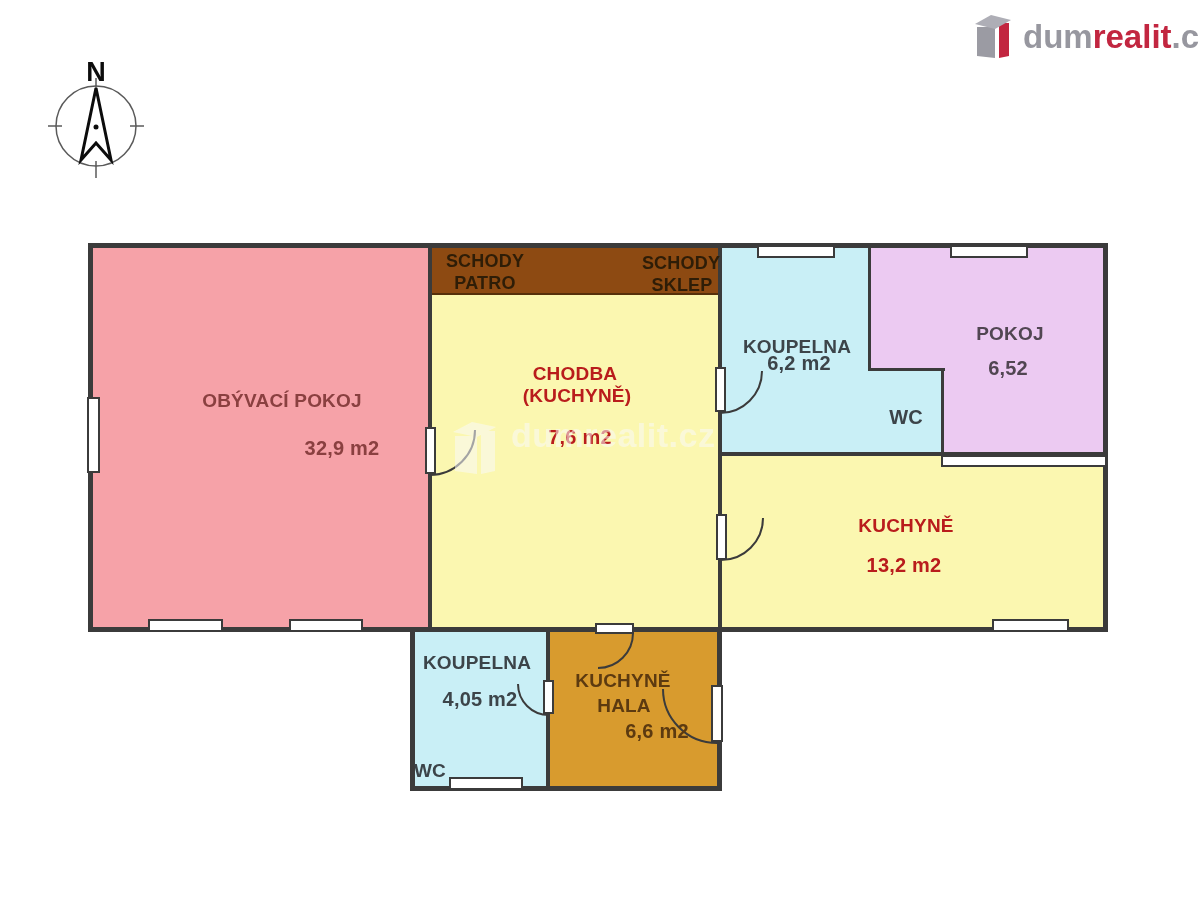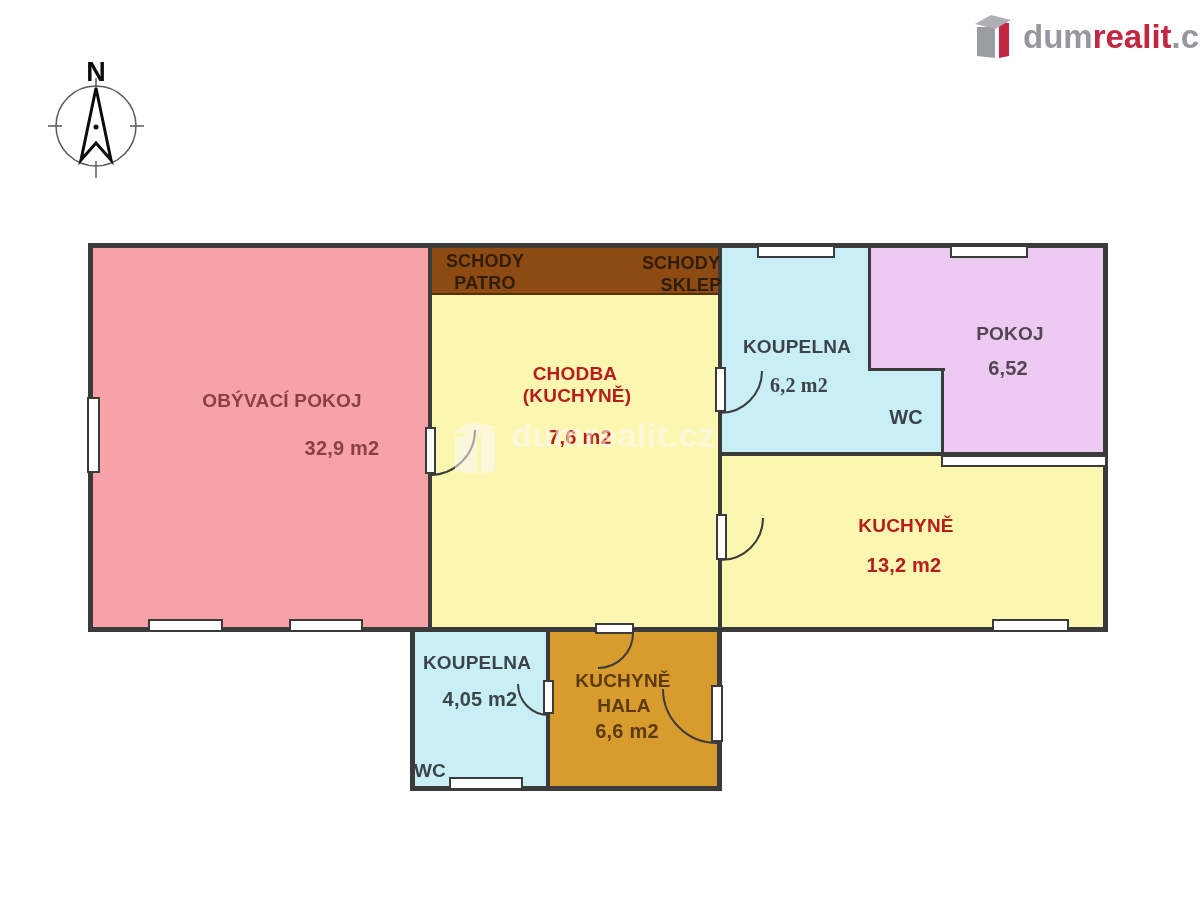--- a/index.html
+++ b/index.html
@@ -110,43 +110,43 @@
     <path d="M663,689 A54,54 0 0 0 717,743" fill="none" stroke="#3b3b3b" stroke-width="2"></path>
     <path d="M518,684 A31,31 0 0 0 549,715" fill="none" stroke="#3b3b3b" stroke-width="2"></path>
   </svg>
 
   <div class="lbl n19 c-pink" style="left:263px;top:401px;">OBÝVACÍ POKOJ</div>
   <div class="lbl n20 c-pink" style="left:323px;top:448px;">32,9 m2</div>
 
   <div class="lbl n18 c-brown" style="left:485px;top:261px;">SCHODY</div>
   <div class="lbl n18 c-brown" style="left:485px;top:283px;">PATRO</div>
   <div class="lbl n18 c-brown" style="left:681px;top:263px;">SCHODY</div>
-  <div class="lbl n18 c-brown" style="left:682px;top:285px;margin-left:9px;">SKLEP</div>
+  <div class="lbl n18 c-brown" style="left:682px;top:285px;">SKLEP</div>
 
   <div class="lbl n19 c-yel" style="left:575px;top:374px;">CHODBA</div>
   <div class="lbl n19 c-yel" style="left:577px;top:396px;">(KUCHYNĚ)</div>
   <div class="lbl n20 c-yel" style="left:580px;top:437px;">7,6 m2</div>
 
   <div class="lbl n19 c-blue" style="left:797px;top:347px;">KOUPELNA</div>
-  <div class="lbl n20 c-blue" style="left:799px;top:385px;font-family:Liberation Serif, serif;">6,2 m2</div>
+  <div class="lbl n20 c-blue" style="left:799px;top:363px;">6,2 m2</div>
   <div class="lbl n20 c-blue" style="left:906px;top:417px;">WC</div>
 
   <div class="lbl n19 c-pur" style="left:1010px;top:334px;">POKOJ</div>
   <div class="lbl n20 c-pur" style="left:1008px;top:368px;">6,52</div>
 
   <div class="lbl n19 c-yel" style="left:906px;top:526px;">KUCHYNĚ</div>
   <div class="lbl n20 c-yel" style="left:904px;top:565px;">13,2 m2</div>
 
   <div class="lbl n19 c-blue" style="left:477px;top:663px;">KOUPELNA</div>
   <div class="lbl n20 c-blue" style="left:480px;top:699px;">4,05 m2</div>
   <div class="lbl n19 c-blue" style="left:430px;top:771px;">WC</div>
 
   <div class="lbl n19 c-hala" style="left:623px;top:681px;">KUCHYNĚ</div>
   <div class="lbl n19 c-hala" style="left:624px;top:706px;">HALA</div>
-  <div class="lbl n20 c-hala" style="left:627px;top:731px;text-align:center;">6,6 m2</div>
+  <div class="lbl n20 c-hala" style="left:657px;top:731px;text-align:center;">6,6 m2</div>
 
   <div id="watermark">
     <svg width="46" height="58" viewBox="0 0 46 58">
       <polygon points="4,18 26,18 26,56 4,53" fill="#fafafa"></polygon>
       <polygon points="30,13 44,13 44,53 30,56" fill="#fafafa"></polygon>
       <polygon points="2,14 21,4 45,9 26,19" fill="#fafafa"></polygon>
     </svg>
     <div class="wm-text">dumrealit.cz</div>
   </div>
 

